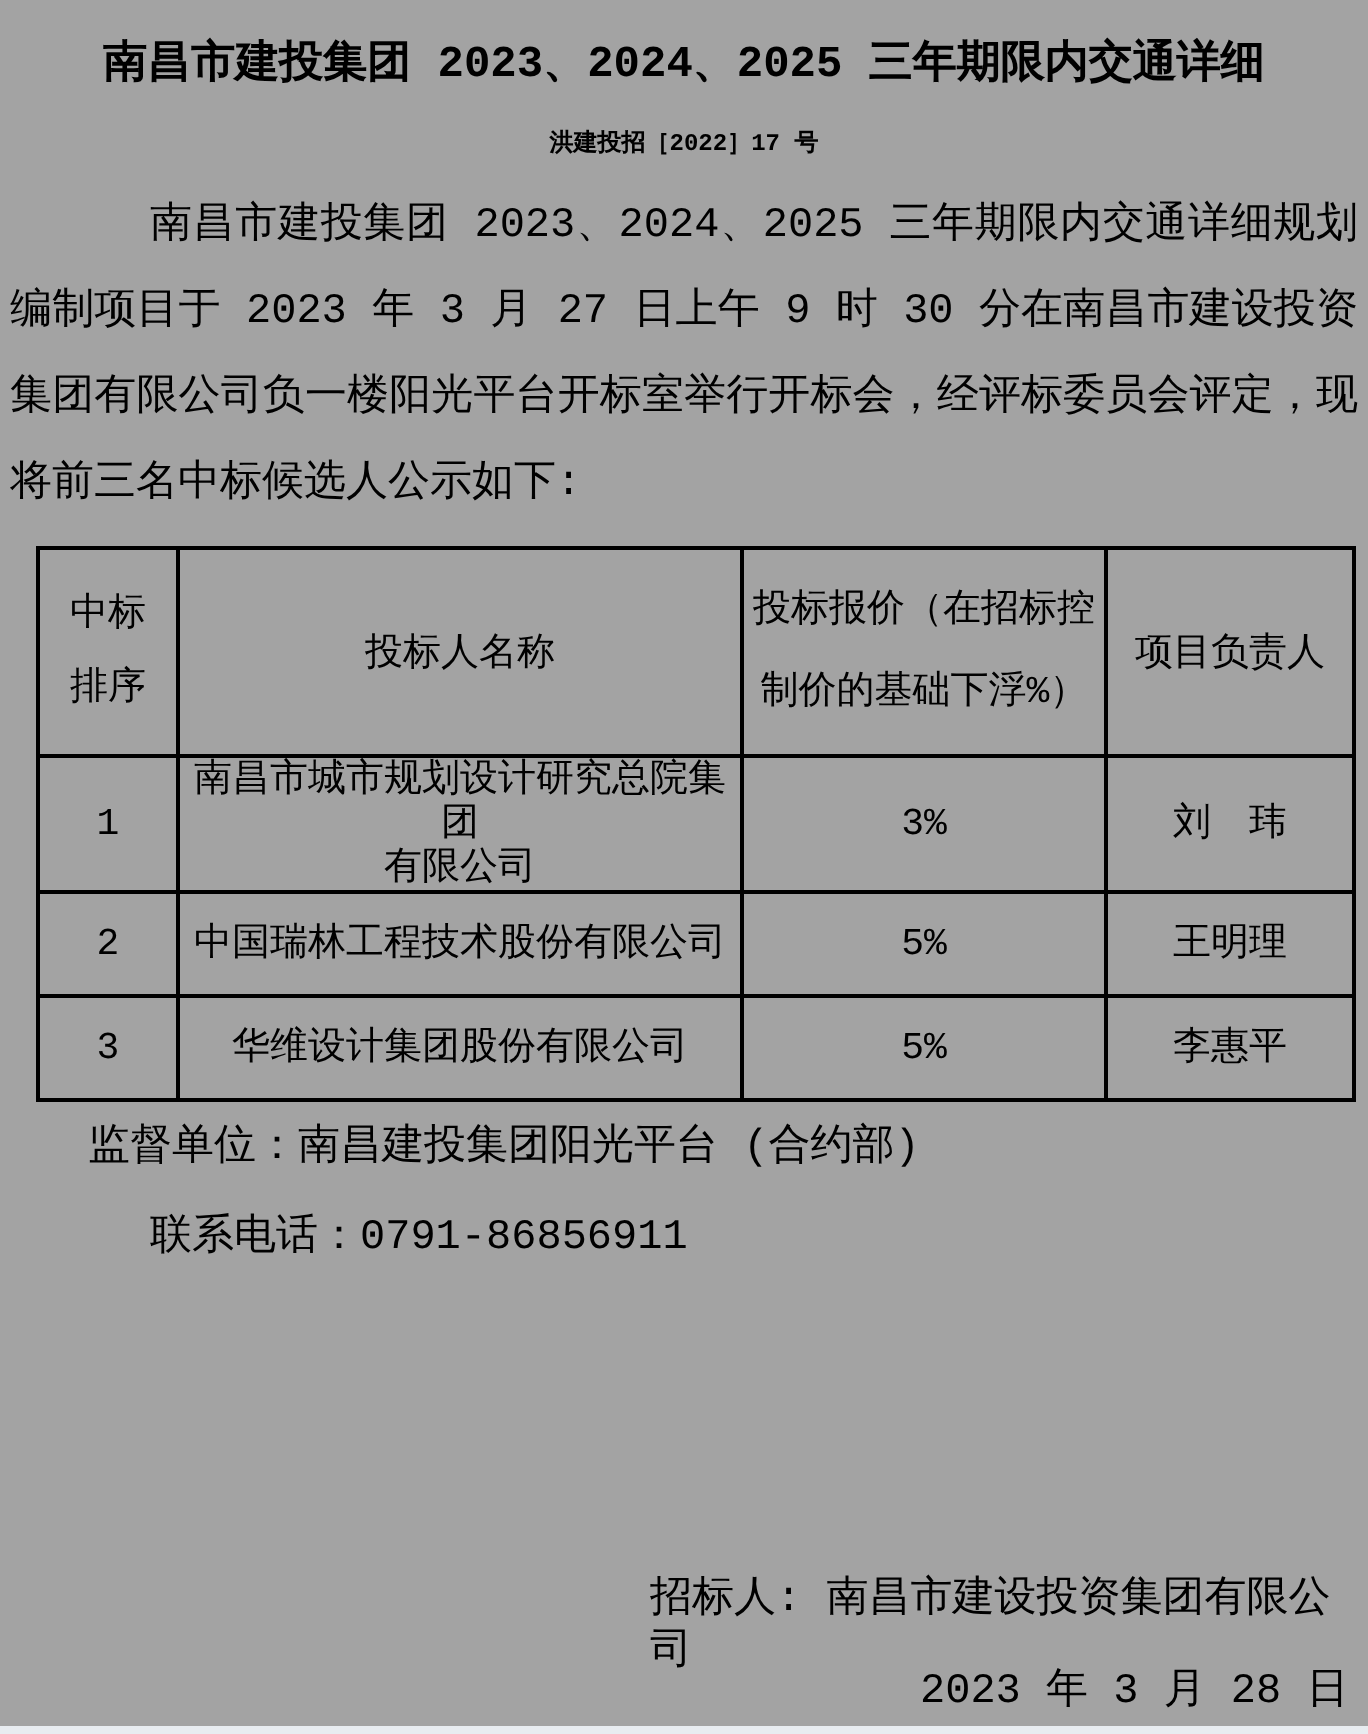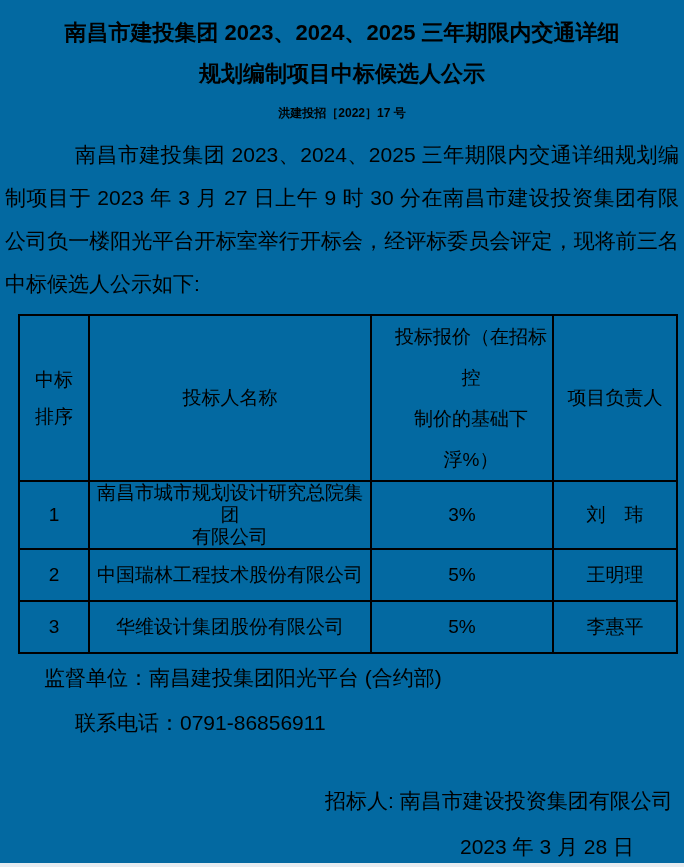--- a/index.html
+++ b/index.html
@@ -1,22 +1,22 @@
 <!DOCTYPE html>
 <html><head>
 <meta charset="utf-8">
 <style>
   html, body { margin: 0; padding: 0; background: #ffffff; }
   .page {
     position: relative;
     width: 684px;
     height: 867px;
-    background: #0369a1;
+    background: #a3a3a3;
     overflow: hidden;
-    font-family: Liberation Sans, sans-serif;
+    font-family: Liberation Mono, monospace;
     color: #000000;
   }
   .doc-title {
     margin: 12px 24px 0 24px;
     text-align: center;
     font-weight: bold;
     font-size: 22px;
     line-height: 41px;
   }
   .doc-number {
@@ -42,21 +42,21 @@
   table.bid-table th, table.bid-table td {
     border: 2px solid #000000;
     text-align: center;
     vertical-align: middle;
     font-weight: normal;
     font-size: 19px;
     padding: 0 2px;
     overflow: hidden;
   }
   th.h-rank div { line-height: 37px; }
-  th.h-price div { line-height: 41px; margin-left: 18px; }
+  th.h-price div { line-height: 41px; }
   td.c-bidder, td.c-manager, td.c-rank, td.c-price { white-space: pre-line; line-height: 22px; }
   tr.header-row { height: 104px; }
   tr.row-1 { height: 48px; }
   tr.row-2 { height: 52px; }
   tr.row-3 { height: 52px; }
   .notice {
     margin: 4px 5px 0 5px;
     font-size: 21px;
     line-height: 43px;
     text-align: justify;
@@ -90,21 +90,20 @@
     height: 4px;
   }
 </style>
 </head>
 <body>
 
 <div class="page">
 
   <div class="doc-title">
     <div>南昌市建投集团 2023、2024、2025 三年期限内交通详细</div>
-    <div>规划编制项目中标候选人公示</div>
   </div>
 
   <div class="doc-number">洪建投招［2022］17 号</div>
 
   <p class="intro">南昌市建投集团 2023、2024、2025 三年期限内交通详细规划编制项目于 2023 年 3 月 27 日上午 9 时 30 分在南昌市建设投资集团有限公司负一楼阳光平台开标室举行开标会，经评标委员会评定，现将前三名中标候选人公示如下:</p>
 
   <table class="bid-table">
     <colgroup>
       <col style="width:70px">
       <col style="width:282px">

